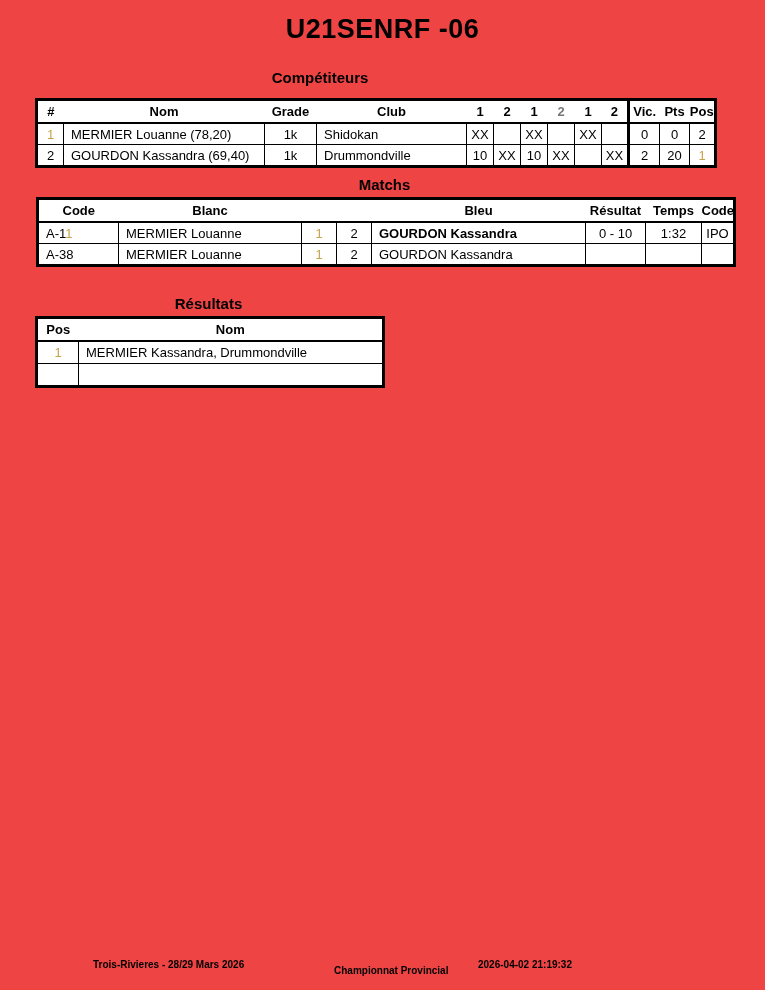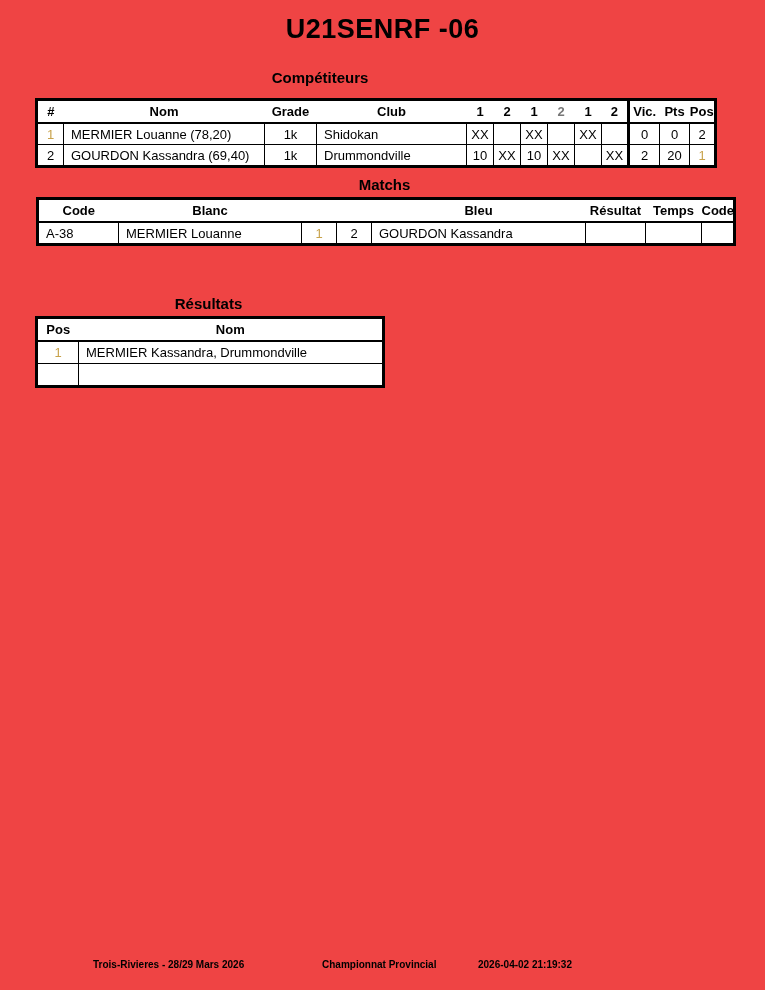--- a/index.html
+++ b/index.html
@@ -26,21 +26,21 @@
           text-align:center;white-space:nowrap;overflow:hidden;}
   .tbl-results td{height:21px;}
   td.l{text-align:left;padding-left:7px;}
   .sep{border-left:3px solid #000 !important;margin-left:24px;}
   .gold{color:#C8A24B;}
   .gray{color:#777777;}
   .bold{font-weight:bold;}
 
   .footer-item{position:absolute;top:959px;font-size:10px;font-weight:bold;white-space:nowrap;}
   .f-left{left:93px;}
-  .f-center{left:322px;}
+  .f-center{left:334px;margin-top:6px;}
   .f-right{left:478px;}
 </style>
 </head>
 <body>
 
 <div class="page">
 
   <div class="title">U21SENRF -06</div>
 
   <div class="section-label lbl-competitors">Compétiteurs</div>
@@ -128,20 +128,30 @@
       <th>Code</th>
       <th>Blanc</th>
       <th></th>
       <th></th>
       <th>Bleu</th>
       <th>Résultat</th>
       <th>Temps</th>
       <th>Code</th>
     </tr>
     <tr>
+      <td class="l"><span>A-1</span><span class="gold">1</span></td>
+      <td class="l">MERMIER Louanne</td>
+      <td class="gold">1</td>
+      <td>2</td>
+      <td class="l bold">GOURDON Kassandra</td>
+      <td>0 - 10</td>
+      <td>1:32</td>
+      <td>IPO</td>
+    </tr>
+    <tr>
       <td class="l"><span>A-38</span><span class="gold"></span></td>
       <td class="l">MERMIER Louanne</td>
       <td class="gold">1</td>
       <td>2</td>
       <td class="l">GOURDON Kassandra</td>
       <td></td>
       <td></td>
       <td></td>
     </tr>
   </tbody>

